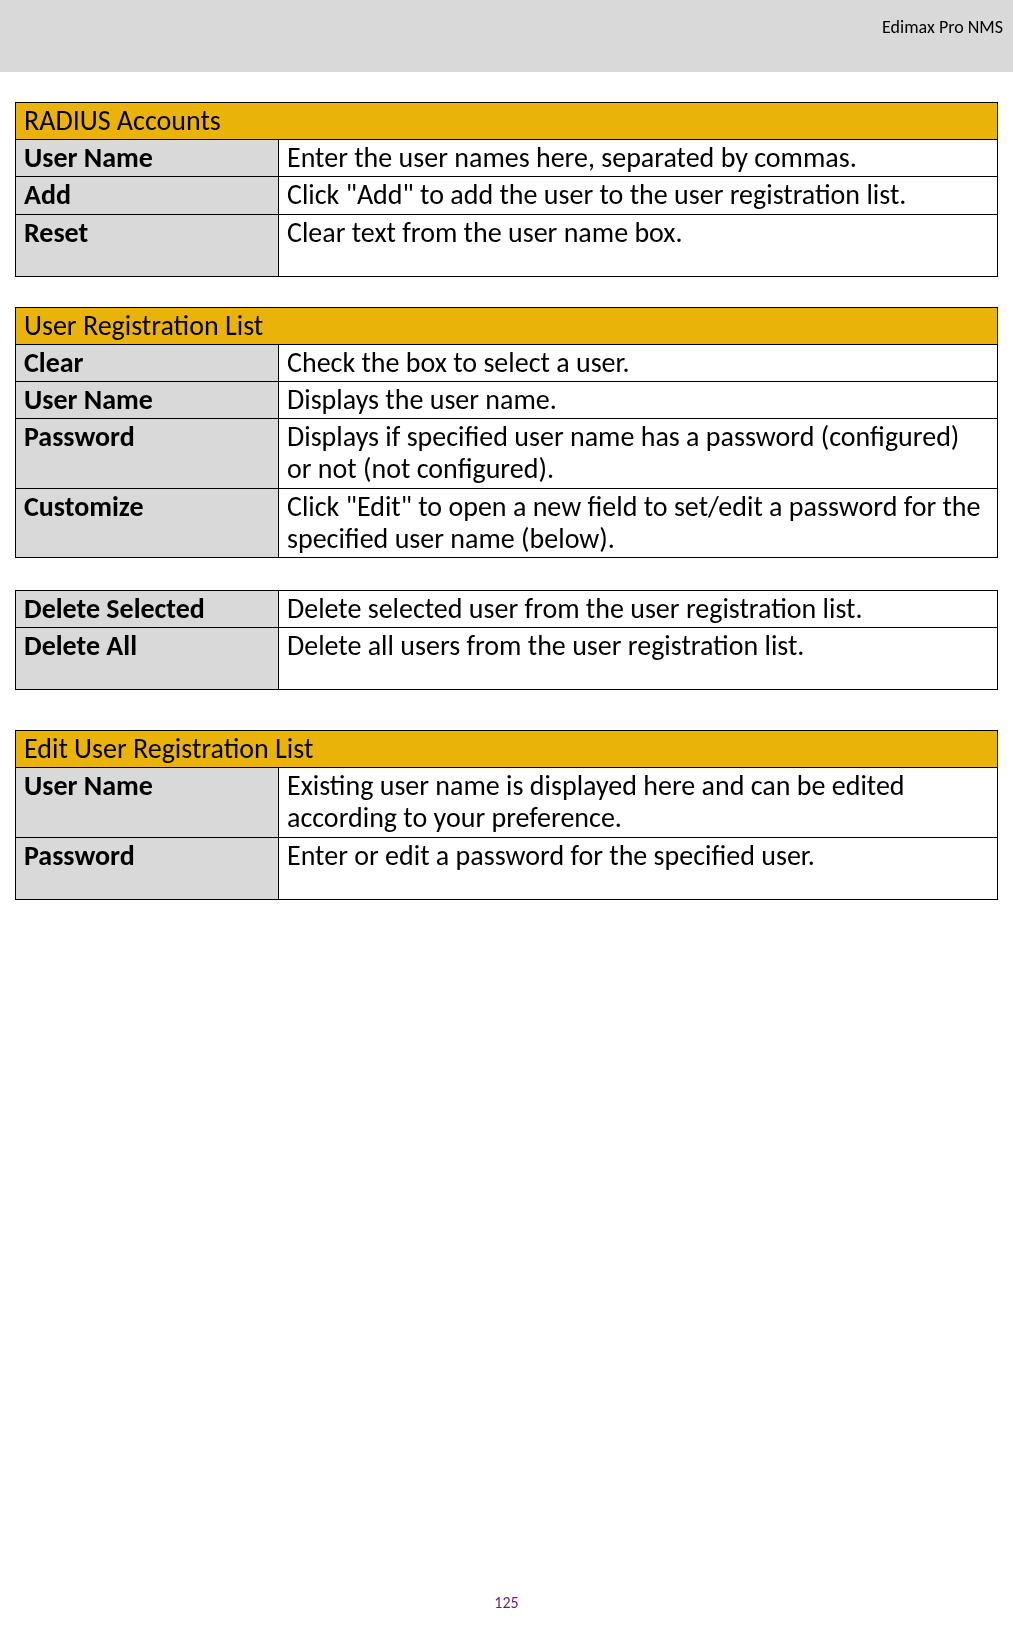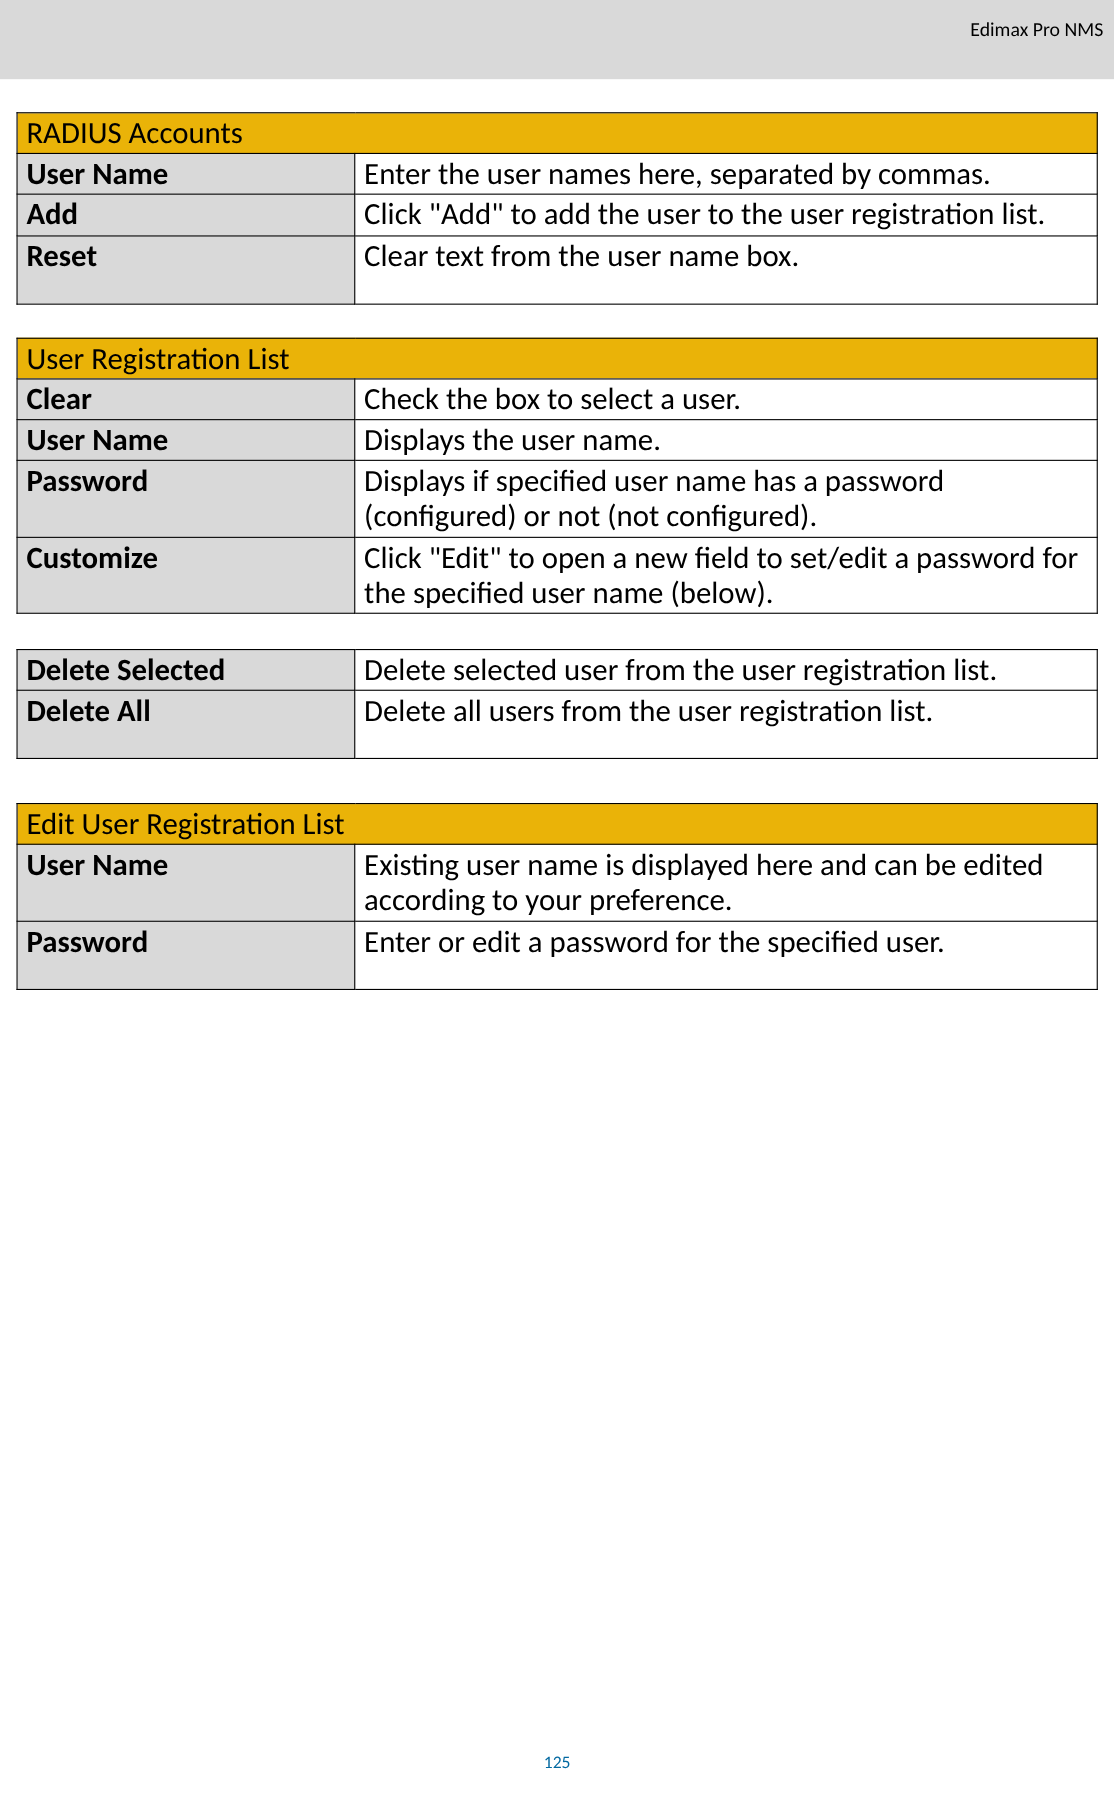--- a/index.html
+++ b/index.html
@@ -43,36 +43,36 @@
       line-height: 1.15;
     }
     .doc-table .title-row td {
       background: #eab308;
       font-weight: normal;
       font-size: 28px;
     }
     .doc-table .label-cell {
       background: #d9d9d9;
       font-weight: bold;
-      width: 307px;
+      width: 263px;
     }
     .doc-table .desc-cell {
       background: #fff;
       font-weight: normal;
     }
     .tall-row td {
       height: 62px;
     }
     .page-number {
       position: absolute;
       bottom: 20px;
       left: 50%;
       transform: translateX(-50%);
       font-size: 16px;
-      color: #0369a1;
+      color: #701a75;
     }
   </style>
 </head>
 <body>
 
 <div class="header-band">
   <div class="header-text">Edimax Pro NMS</div>
 </div>
 
 <div class="content">

